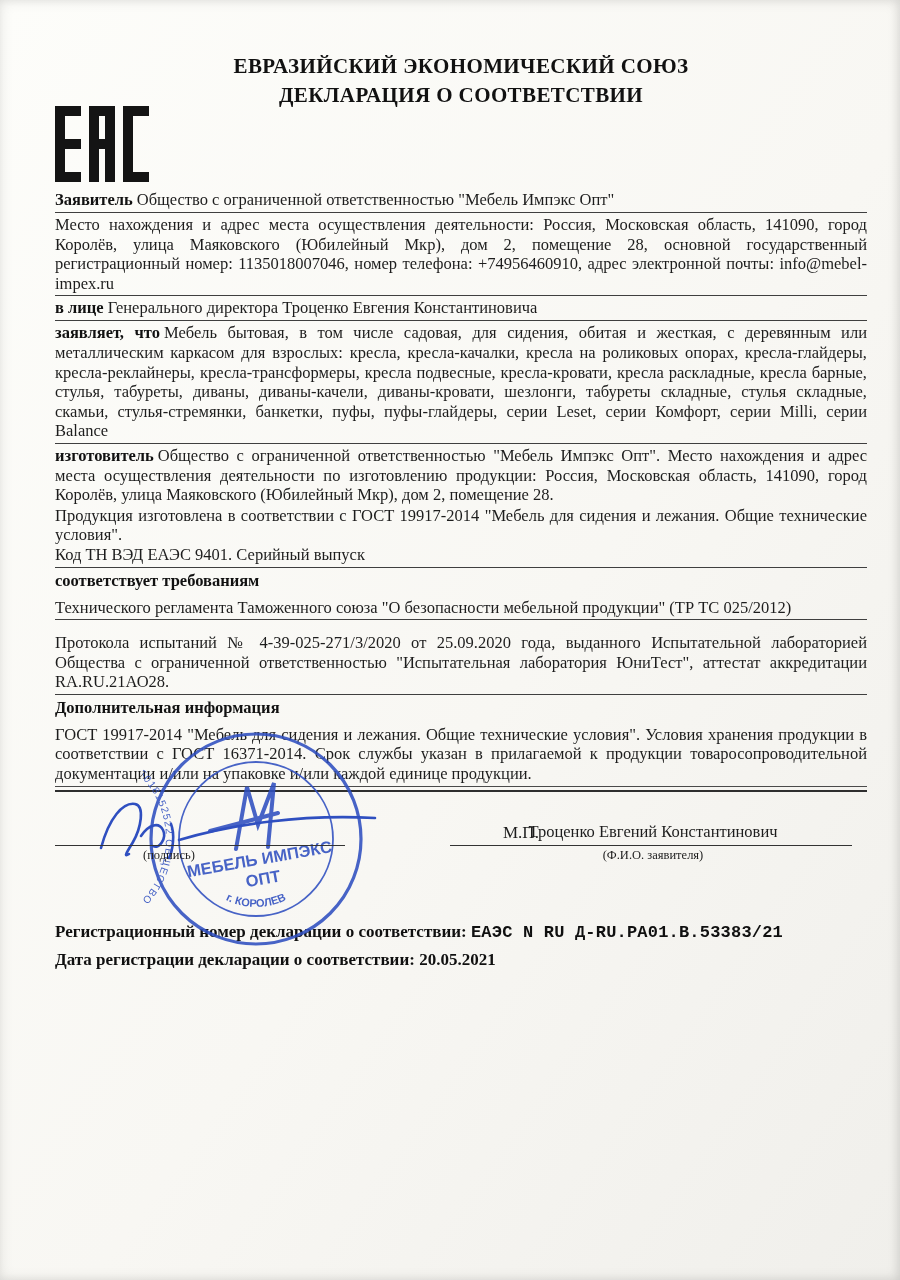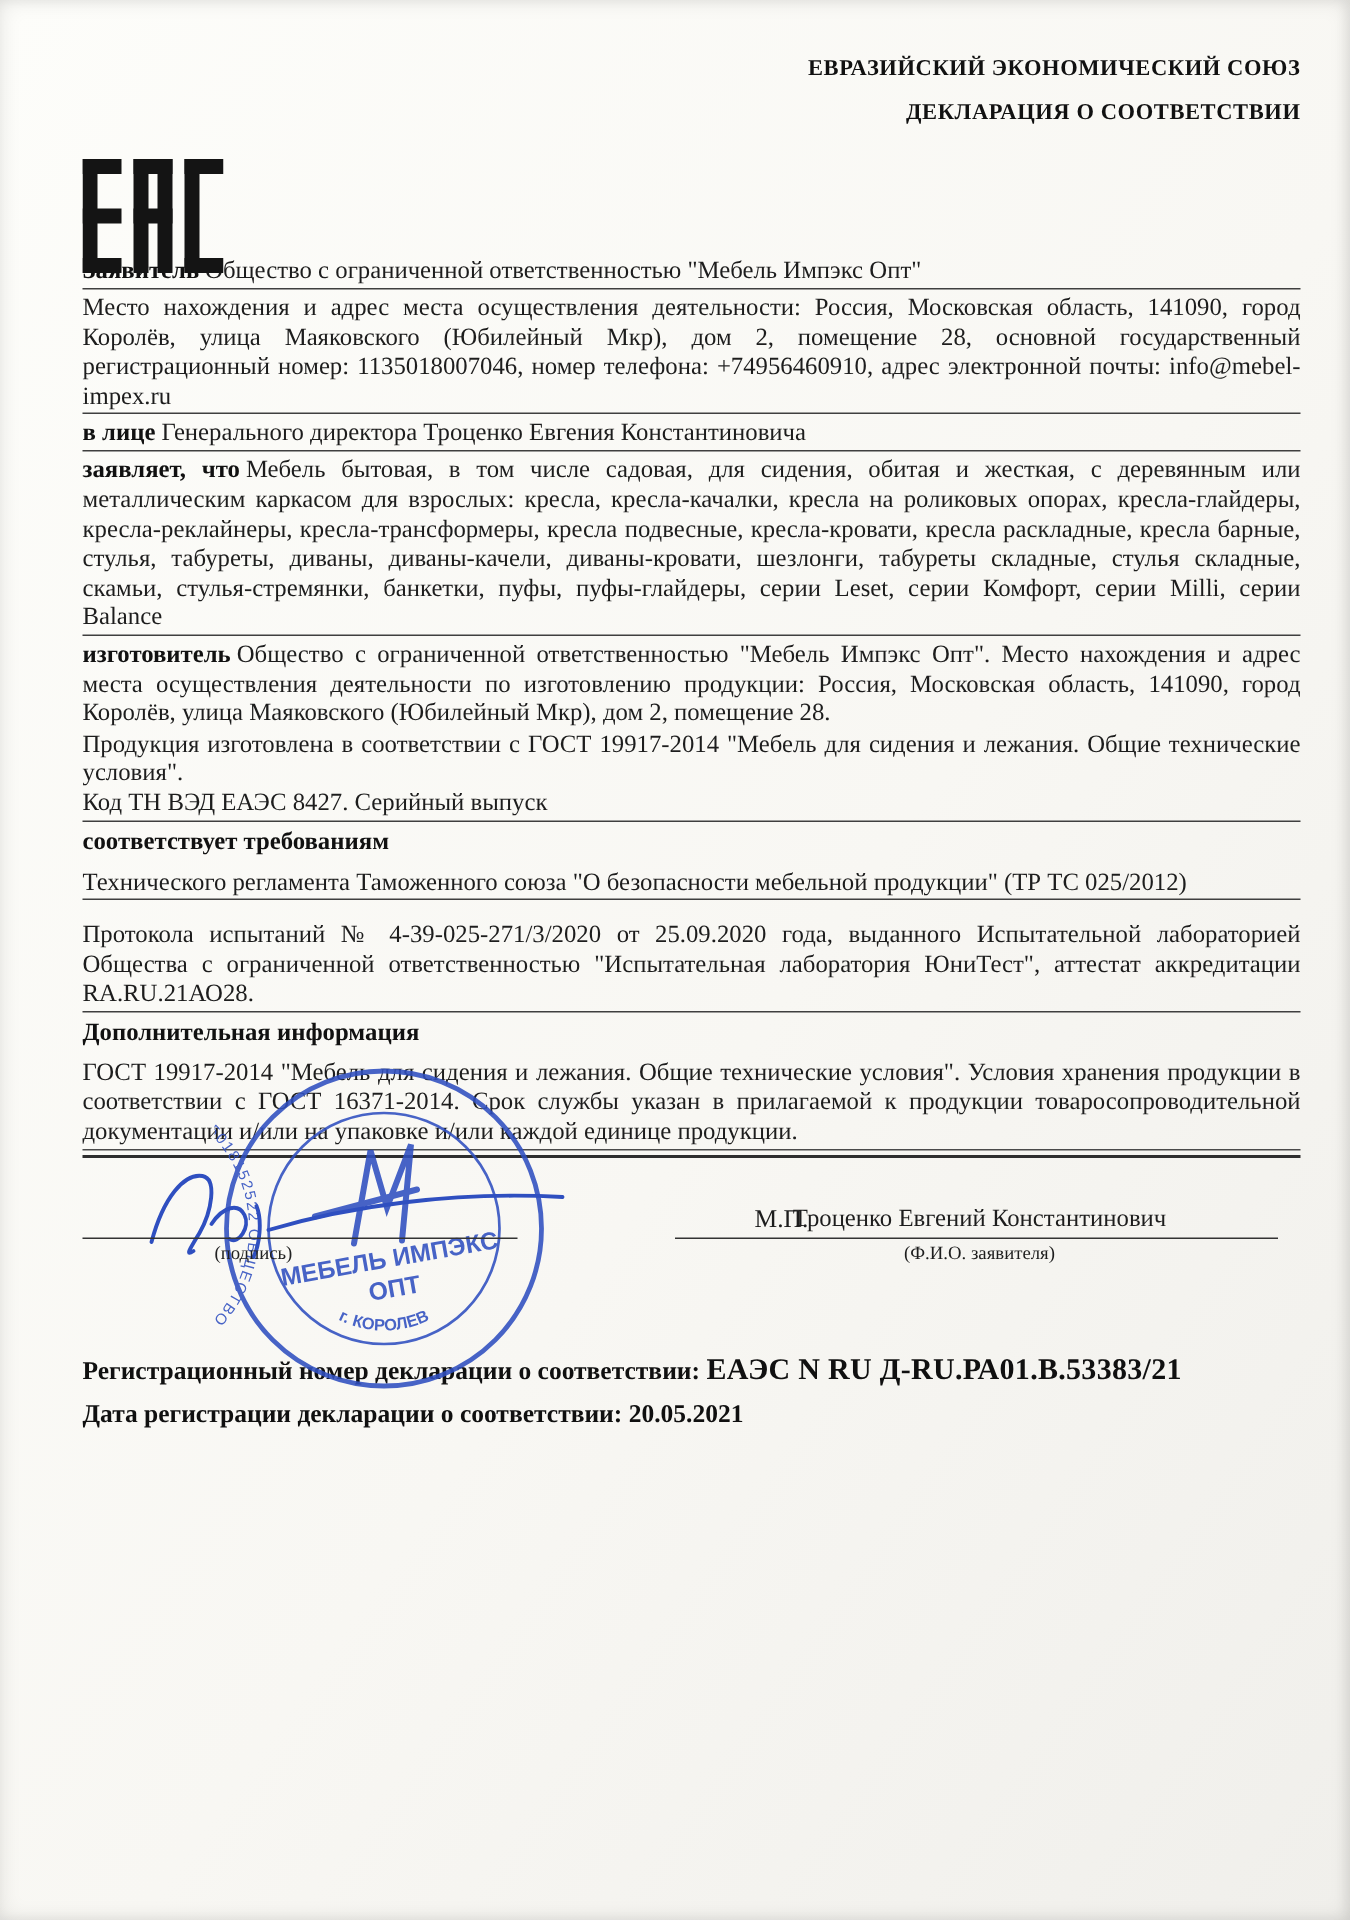--- a/index.html
+++ b/index.html
@@ -8,41 +8,41 @@
     position:relative;
     width:900px; height:1280px;
     margin:0 auto;
     background:linear-gradient(125deg,#fdfdfa 0%,#f8f7f3 55%,#f0efeb 100%);
     box-shadow:inset 0 0 14px rgba(0,0,0,0.10), inset -3px 0 8px rgba(0,0,0,0.06);
     font-family:"Liberation Serif","DejaVu Serif",serif;
     color:#1d1d1d;
     overflow:hidden;
   }
   .content { position:absolute; left:55px; top:0; width:812px; }
-  .doc-title { margin-top:32px; text-align:right; font-weight:bold; font-size:15px; line-height:29px; letter-spacing:0.4px; color:#111; }
+  .doc-title { margin-top:52px; text-align:center; font-weight:bold; font-size:21px; line-height:29px; letter-spacing:0.4px; color:#111; }
   .eac { position:absolute; left:0px; top:106px; }
   .spacer-logo { height:80px; }
   .line { font-size:16.5px; line-height:20px; }
   .para { font-size:16.5px; line-height:19.6px; text-align:justify; margin:1px 0 0 0; }
   .para-left { font-size:16.5px; line-height:19.6px; margin:0; }
   b.lbl { margin-right:4px; color:#111; }
   .hr { border:none; border-top:1.8px solid #3f3f3f; margin:2px 0 2px 0; height:0; }
   .hr-double { border-top:1.3px solid #4a4a4a; border-bottom:2.2px solid #2e2e2e; height:3px; margin:2px 0 2px 0; }
   .heading { font-weight:bold; font-size:16.5px; line-height:21px; color:#111; margin-top:2px; }
   .gap6 { height:6px; } .gap10 { height:10px; }
   .sig-zone { position:relative; height:118px; margin-top:4px; }
   .sig-line { position:absolute; border-bottom:1.6px solid #333; }
   .sig-caption { position:absolute; font-size:12.5px; color:#222; }
   .mp { position:absolute; left:448px; top:27px; font-size:17px;text-align:center; }
   .fio-name { position:absolute; left:398px; top:26px; width:400px; text-align:center; font-size:16.5px; }
   .fio-caption { position:absolute; left:398px; top:52px; width:400px; text-align:center; font-size:12.5px; }
   .stamp { position:absolute; left:88px; top:-70px; opacity:0.88; }
   .scribble { position:absolute; left:28px; top:-12px; }
   .footer-line { margin-top:8px; font-weight:bold; font-size:17px; color:#101010; }
-  .footer-line .big { font-size:20px; letter-spacing:0.2px; }
+  .footer-line .big { font-size:17px; letter-spacing:0.2px;font-family:Liberation Mono, monospace; }
   .stamp-text { fill:#2f4fc0; }
 </style>
 </head>
 <body>
 
 <div class="page">
   <div class="content">
 
     <div class="doc-title">
       <div>ЕВРАЗИЙСКИЙ ЭКОНОМИЧЕСКИЙ СОЮЗ</div>
@@ -84,21 +84,21 @@
 
     <p class="para">
       <b class="lbl">заявляет, что</b><span>Мебель бытовая, в том числе садовая, для сидения, обитая и жесткая, с деревянным или металлическим каркасом для взрослых: кресла, кресла-качалки, кресла на роликовых опорах, кресла-глайдеры, кресла-реклайнеры, кресла-трансформеры, кресла подвесные, кресла-кровати, кресла раскладные, кресла барные, стулья, табуреты, диваны, диваны-качели, диваны-кровати, шезлонги, табуреты складные, стулья складные, скамьи, стулья-стремянки, банкетки, пуфы, пуфы-глайдеры, серии Leset, серии Комфорт, серии Milli, серии Balance</span>
     </p>
     <div class="hr"></div>
 
     <p class="para">
       <b class="lbl">изготовитель</b><span>Общество с ограниченной ответственностью "Мебель Импэкс Опт". Место нахождения и адрес места осуществления деятельности по изготовлению продукции: Россия, Московская область, 141090, город Королёв, улица Маяковского (Юбилейный Мкр), дом 2, помещение 28.</span>
     </p>
     <p class="para">Продукция изготовлена в соответствии с ГОСТ 19917-2014 "Мебель для сидения и лежания. Общие технические условия".</p>
-    <p class="para-left">Код ТН ВЭД ЕАЭС 8427. Серийный выпуск</p>
+    <p class="para-left">Код ТН ВЭД ЕАЭС 9401. Серийный выпуск</p>
     <div class="hr"></div>
 
     <div class="heading">соответствует требованиям</div>
     <div class="gap6"></div>
     <p class="para">Технического регламента Таможенного союза "О безопасности мебельной продукции" (ТР ТС 025/2012)</p>
     <div class="hr"></div>
 
     <div class="gap10"></div>
     <p class="para">Протокола испытаний № 4-39-025-271/3/2020 от 25.09.2020 года, выданного Испытательной лабораторией Общества с ограниченной ответственностью "Испытательная лаборатория ЮниТест", аттестат аккредитации RA.RU.21АО28.</p>
     <div class="hr"></div>

